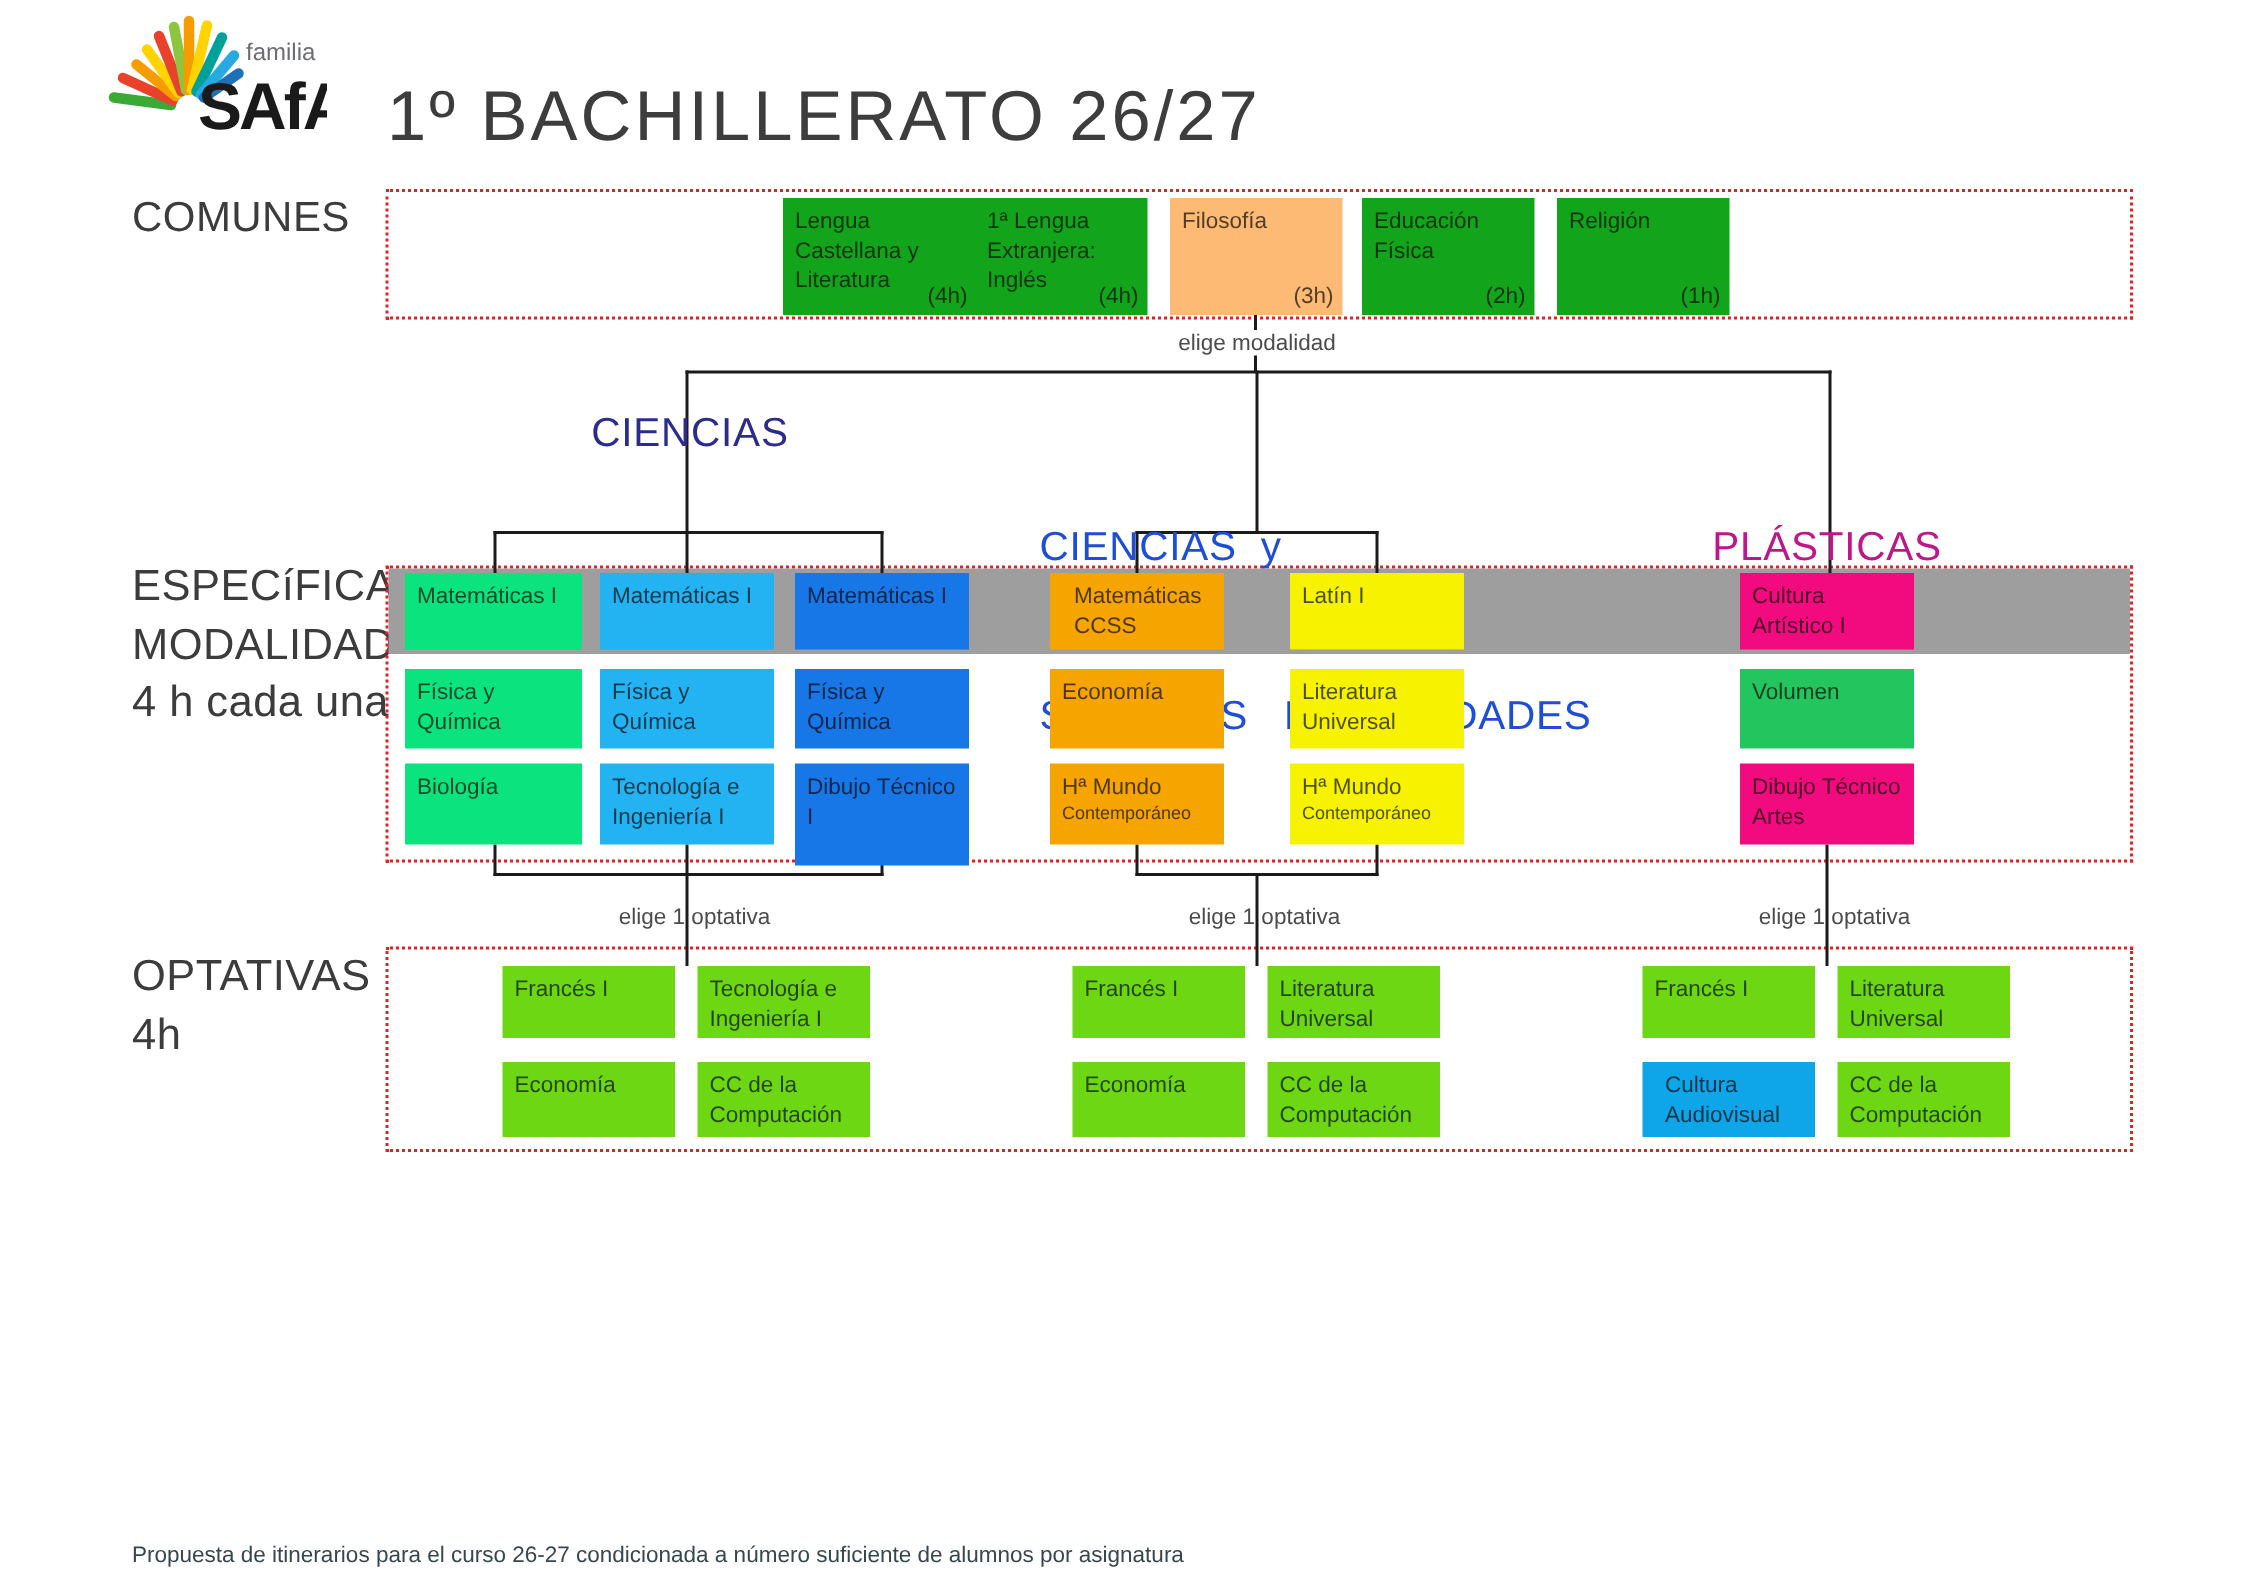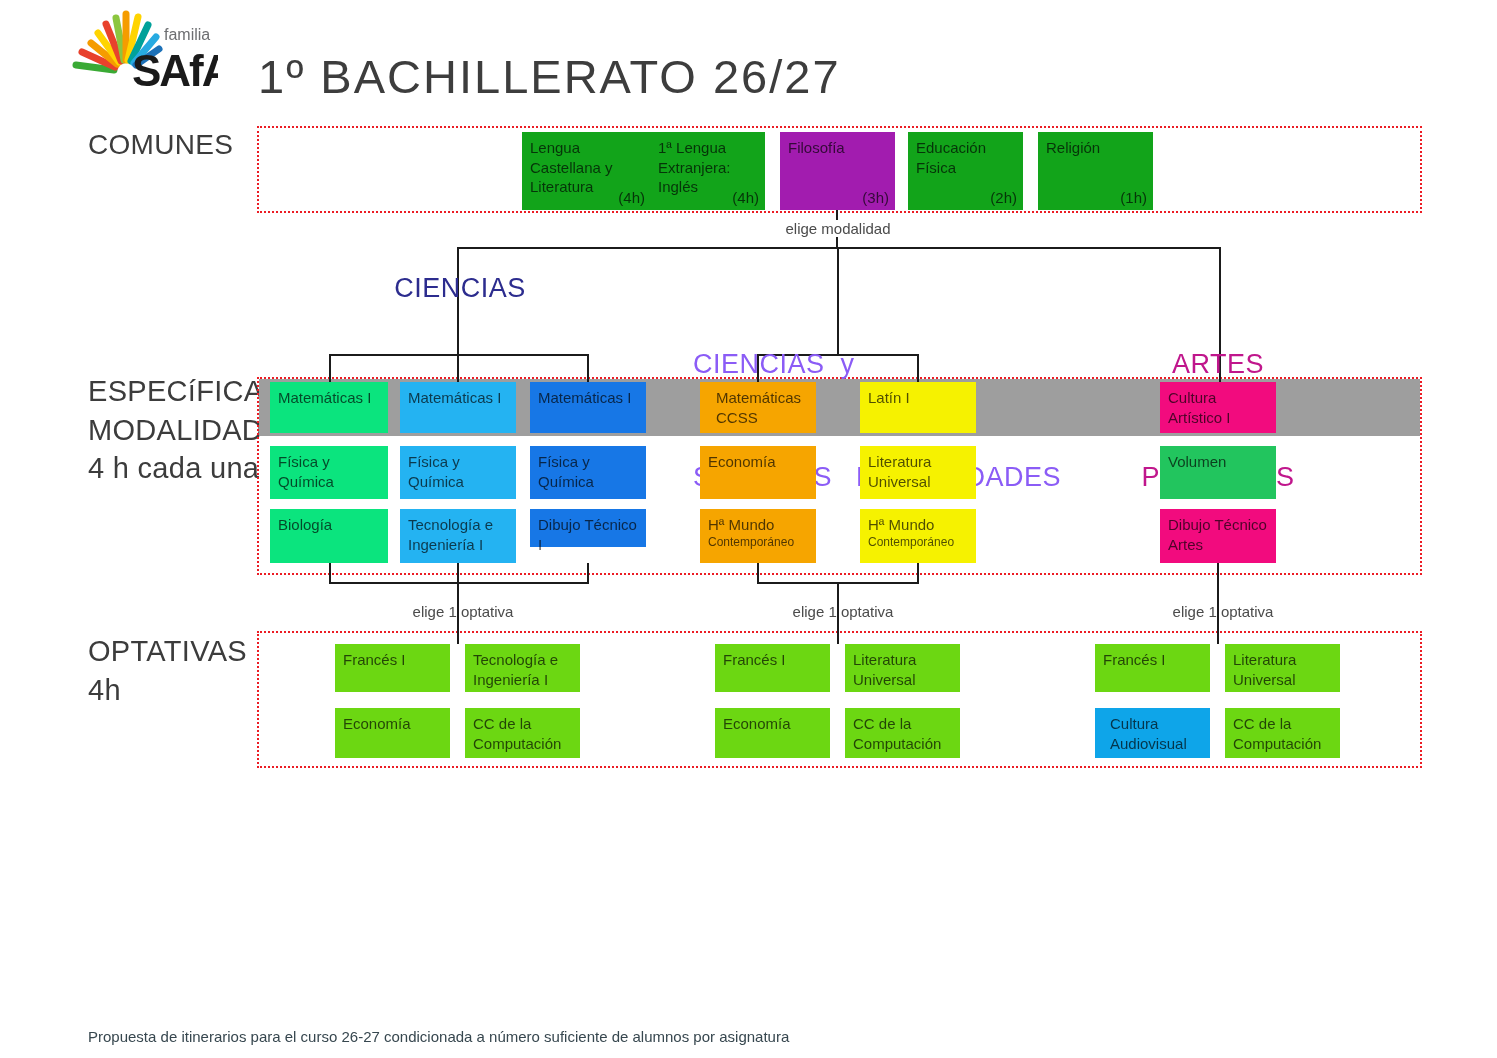--- a/index.html
+++ b/index.html
@@ -93,38 +93,37 @@
 <div class="hline" style="left:757px;top:582px;width:162px;"></div>
 <div class="vline" style="left:837px;top:582px;height:62px;"></div>
 <div class="vline" style="left:1217px;top:563px;height:81px;"></div>
 
 <div class="small-label" style="left:758px;top:220px;width:160px;background:#ffffff;">elige modalidad</div>
 <div class="small-label" style="left:383px;top:603px;width:160px;">elige 1 optativa</div>
 <div class="small-label" style="left:763px;top:603px;width:160px;">elige 1 optativa</div>
 <div class="small-label" style="left:1143px;top:603px;width:160px;">elige 1 optativa</div>
 
 <div class="track center" style="left: 390px; top: 270px; width: 140px; color: rgb(44, 44, 142);">CIENCIAS</div>
-<div class="track" style="left: 693px; top: 270px; color: #8b5cf6;">
+<div class="track" style="left: 693px; top: 270px; color: #1d4ed8;">
   <div>CIENCIAS  y</div>
   <div>SOCIALES   HUMANIDADES</div>
 </div>
 <div class="track center" style="left: 1128px; top: 270px; width: 180px; color: rgb(192, 22, 140);">
-  <div>ARTES</div>
   <div>PLÁSTICAS</div>
 </div>
 
 <div class="box" style="left: 522px; top: 132px; width: 129px; height: 78px; background: rgb(18, 164, 26);">
   <span>Lengua Castellana y Literatura</span>
   <span class="hours">(4h)</span>
 </div>
 <div class="box" style="left: 650px; top: 132px; width: 115px; height: 78px; background: rgb(18, 164, 26);">
   <span>1ª Lengua Extranjera: Inglés</span>
   <span class="hours">(4h)</span>
 </div>
-<div class="box" style="left: 780px; top: 132px; width: 115px; height: 78px; background: #a21caf;">
+<div class="box" style="left: 780px; top: 132px; width: 115px; height: 78px; background: #fdba74;">
   <span>Filosofía</span>
   <span class="hours">(3h)</span>
 </div>
 <div class="box" style="left: 908px; top: 132px; width: 115px; height: 78px; background: rgb(18, 164, 26);">
   <span>Educación Física</span>
   <span class="hours">(2h)</span>
 </div>
 <div class="box" style="left: 1038px; top: 132px; width: 115px; height: 78px; background: rgb(18, 164, 26);">
   <span>Religión</span>
   <span class="hours">(1h)</span>
@@ -133,21 +132,21 @@
 <div class="box" style="left: 270px; top: 382px; width: 118px; height: 51px; background: rgb(11, 228, 126);"><span>Matemáticas I</span></div>
 <div class="box" style="left: 270px; top: 446px; width: 118px; height: 53px; background: rgb(11, 228, 126);"><span>Física y Química</span></div>
 <div class="box" style="left: 270px; top: 509px; width: 118px; height: 54px; background: rgb(11, 228, 126);"><span>Biología</span></div>
 
 <div class="box" style="left: 400px; top: 382px; width: 116px; height: 51px; background: rgb(36, 179, 242);"><span>Matemáticas I</span></div>
 <div class="box" style="left: 400px; top: 446px; width: 116px; height: 53px; background: rgb(36, 179, 242);"><span>Física y Química</span></div>
 <div class="box" style="left: 400px; top: 509px; width: 116px; height: 54px; background: rgb(36, 179, 242);"><span>Tecnología e Ingeniería I</span></div>
 
 <div class="box" style="left: 530px; top: 382px; width: 116px; height: 51px; background: rgb(23, 119, 230);"><span>Matemáticas I</span></div>
 <div class="box" style="left: 530px; top: 446px; width: 116px; height: 53px; background: rgb(23, 119, 230);"><span>Física y Química</span></div>
-<div class="box" style="left: 530px; top: 509px; width: 116px; height: 38px; background: rgb(23, 119, 230);"><span>Dibujo Técnico I</span></div>
+<div class="box" style="left: 530px; top: 509px; width: 116px; height: 68px; background: rgb(23, 119, 230);"><span>Dibujo Técnico I</span></div>
 
 <div class="box" style="left: 700px; top: 382px; width: 116px; height: 51px; background: rgb(246, 165, 0); padding-left: 16px;"><span>Matemáticas CCSS</span></div>
 <div class="box" style="left: 700px; top: 446px; width: 116px; height: 53px; background: rgb(246, 165, 0);"><span>Economía</span></div>
 <div class="box" style="left: 700px; top: 509px; width: 116px; height: 54px; background: rgb(246, 165, 0);"><span>Hª Mundo</span><span class="sub">Contemporáneo</span></div>
 
 <div class="box" style="left: 860px; top: 382px; width: 116px; height: 51px; background: rgb(246, 242, 0);"><span>Latín I</span></div>
 <div class="box" style="left: 860px; top: 446px; width: 116px; height: 53px; background: rgb(246, 242, 0);"><span>Literatura Universal</span></div>
 <div class="box" style="left: 860px; top: 509px; width: 116px; height: 54px; background: rgb(246, 242, 0);"><span>Hª Mundo</span><span class="sub">Contemporáneo</span></div>
 
 <div class="box" style="left: 1160px; top: 382px; width: 116px; height: 51px; background: rgb(242, 11, 126);"><span>Cultura Artístico I</span></div>

